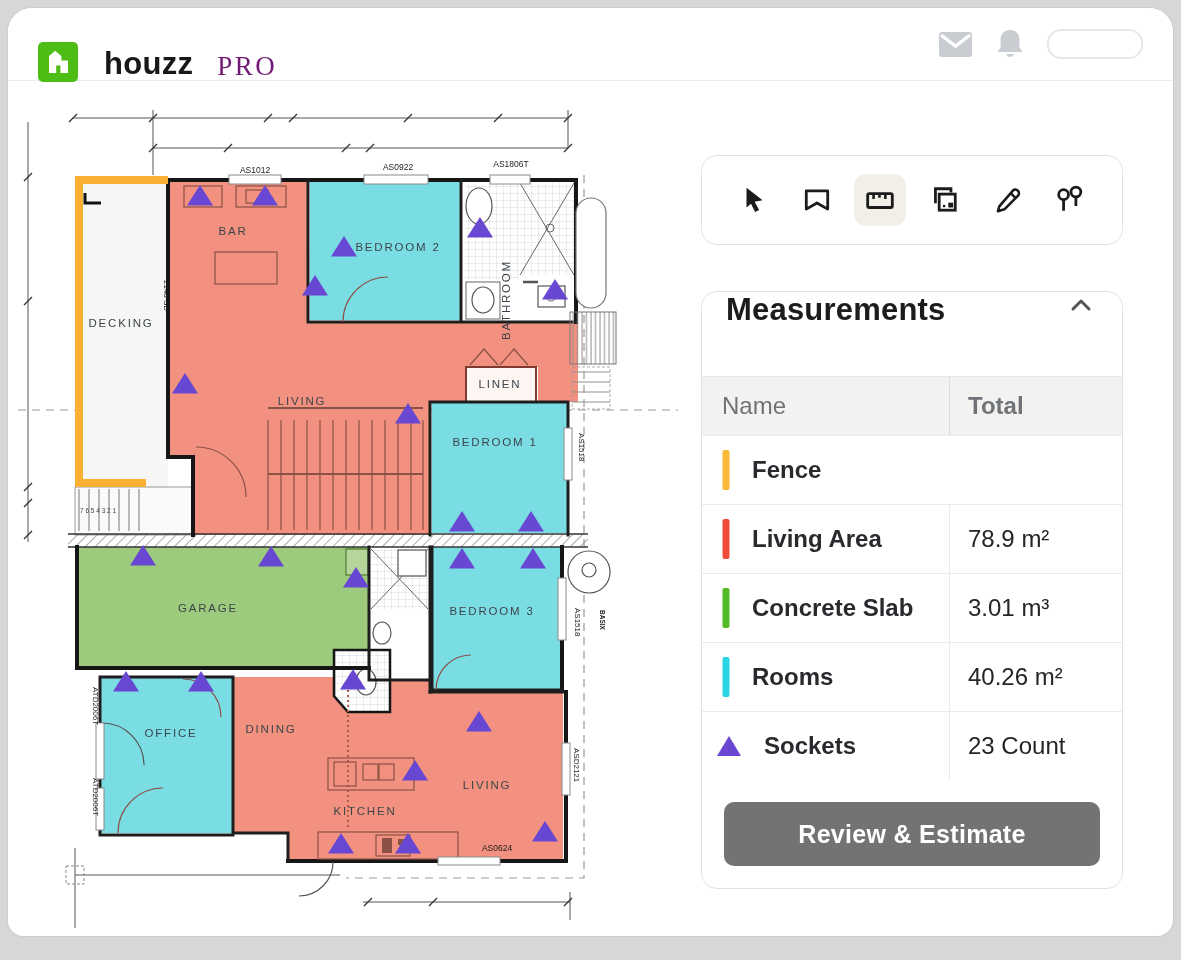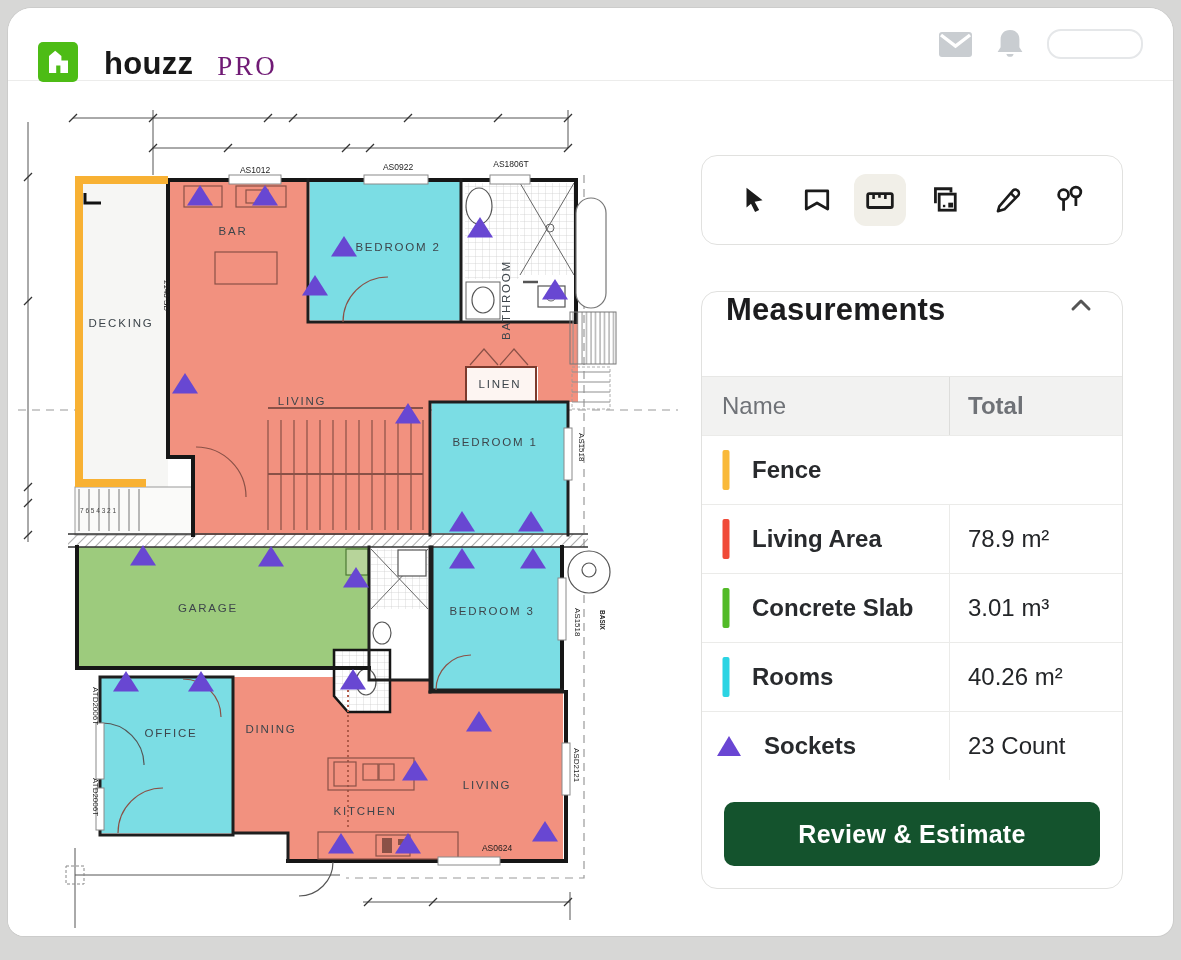--- a/index.html
+++ b/index.html
@@ -35,21 +35,21 @@
   .m-head{height:84px;display:flex;justify-content:space-between;padding:0 24px;}
   .m-title{font-size:31px;font-weight:700;color:#1c1c1e;letter-spacing:.2px;}
   .collapse-btn{border:none;background:none;cursor:pointer;padding:6px;display:flex;}
   .m-cols{display:grid;grid-template-columns:247px 1fr;height:58px;background:#f2f2f1;border-top:1px solid #e7e7e5;}
   .m-cols > div{display:flex;align-items:center;font-size:24px;color:#6f7277;padding-left:20px;}
   .m-cols .tot{border-left:1px solid #dddddb;padding-left:18px;font-weight:bold;}
   .m-row{display:grid;grid-template-columns:247px 1fr;height:68px;border-top:1px solid #ebebe9;cursor:pointer;}
   .m-cell-name{display:flex;align-items:center;gap:22px;padding-left:20px;font-size:24px;font-weight:600;color:#282a2d;}
   .m-cell-total{display:flex;align-items:center;border-left:1px solid #ebebe9;padding-left:18px;font-size:24px;font-weight:500;color:#232528;}
   .m-cta-wrap{padding:22px;}
-  .cta-btn{width:100%;height:64px;background:#14532d;border:none;border-radius:10px;
+  .cta-btn{width:100%;height:64px;background:#737373;border:none;border-radius:10px;
     color:#fff;font-size:25px;font-weight:700;font-family:"Liberation Sans",sans-serif;cursor:pointer;letter-spacing:.3px;}
   
   .plan{position:absolute;left:0;top:80px;width:693px;height:848px;background:#fff;}
   .plan svg{position:absolute;left:0;top:0;}
   .rl{font-family:"Liberation Sans",sans-serif;font-size:11.5px;font-weight:500;letter-spacing:1.8px;fill:#3d454b;text-anchor:middle;}
   .cd{font-family:"Liberation Sans",sans-serif;font-size:8.5px;fill:#1d1d1d;text-anchor:middle;}
   .cdv{font-family:"Liberation Sans",sans-serif;font-size:8px;fill:#1d1d1d;}
   .tiny{font-family:"Liberation Sans",sans-serif;font-size:6.5px;fill:#444;}
   .wall{stroke:#161616;stroke-width:4;fill:none;stroke-linecap:square;}
   .wall3{stroke:#1e1e1e;stroke-width:3;fill:none;stroke-linecap:square;}

